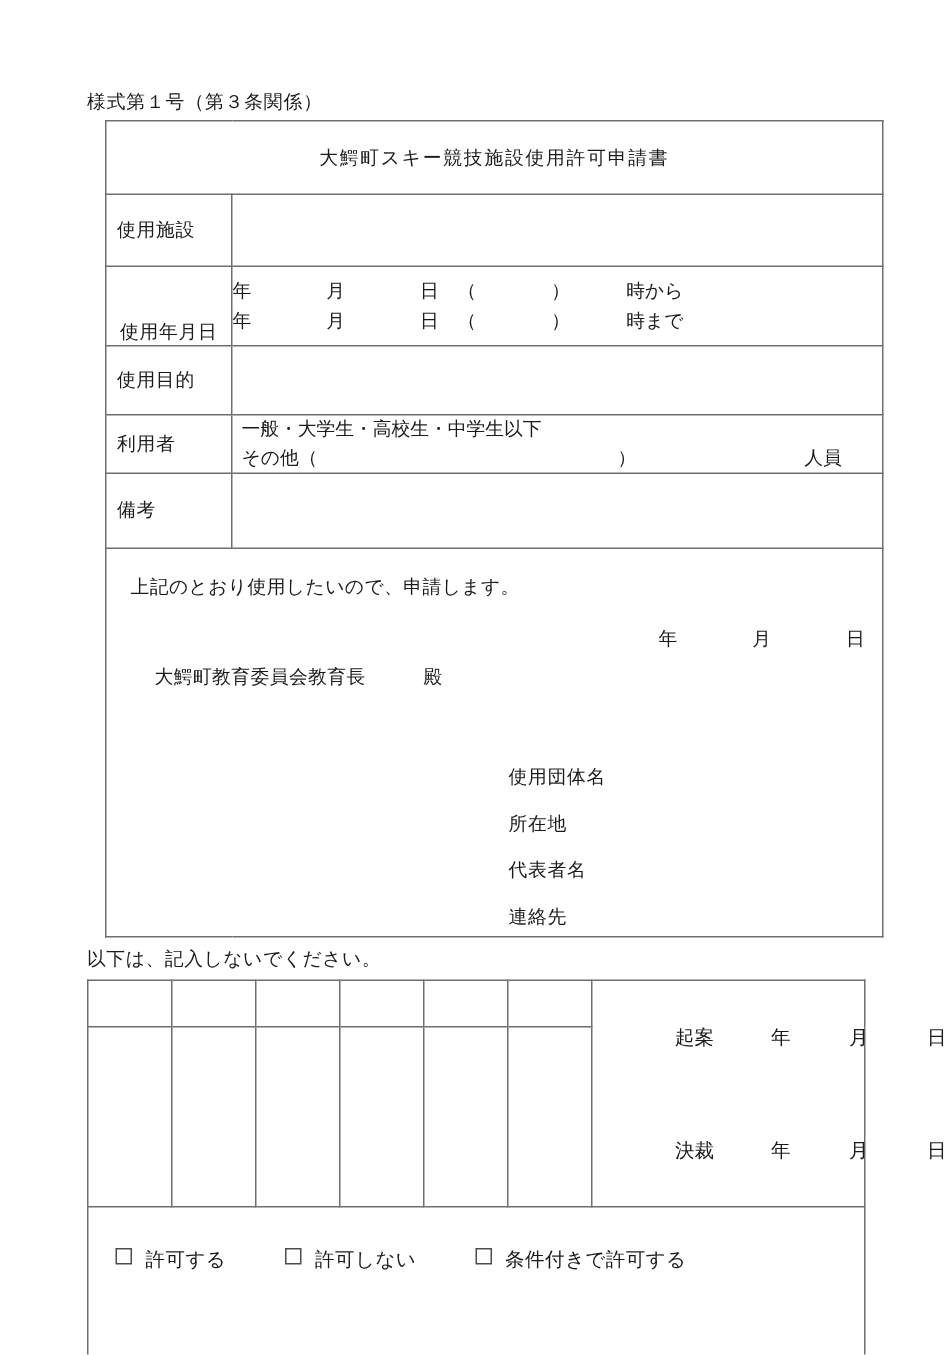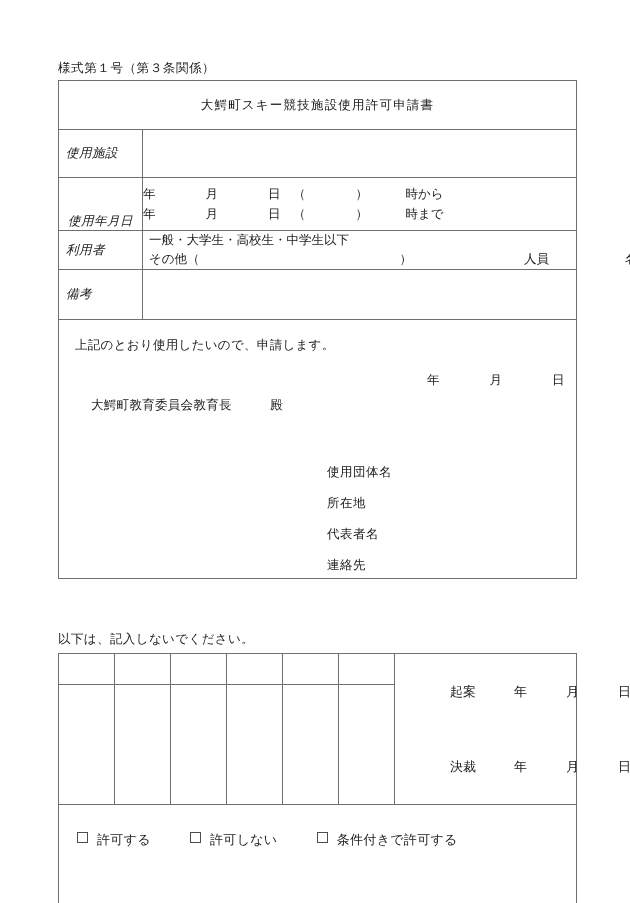--- a/index.html
+++ b/index.html
@@ -30,21 +30,21 @@
     left: 58px;
     top: 60px;
     font-size: 12.5px;
     letter-spacing: 0.6px;
     white-space: nowrap;
   }
 
   
   .main-table {
     position: absolute;
-    left: 58px;
+    left: 70px;
     top: 80px;
     width: 518px;
     border-collapse: collapse;
     table-layout: fixed;
     border-radius: 18px;
   }
   .main-table td {
     border: 1px solid #6f6f6f;
     padding: 0;
     vertical-align: middle;
@@ -58,21 +58,20 @@
     letter-spacing: 1.2px;
     vertical-align: middle !important;
   }
 
   .label-cell {
     width: 84px;
     text-align: right;
     padding: 0 7px !important;
     letter-spacing: 0.5px;
     white-space: nowrap;
-    font-style: italic;
   }
   .label-cell .lbl {
     display: flex;
     justify-content: space-between;
     font-size: 12.5px;
   }
   .label-cell .lbl.tight {
     justify-content: center;
     letter-spacing: 0.5px;
     margin-top: 35px;
@@ -240,20 +239,26 @@
       <tr class="r-nengappi">
         <td class="label-cell">
           <span class="lbl tight">使用年月日</span>
         </td>
         <td class="date-lines">
           <div class="dl">年　　　　月　　　　日　（　　　　）　　　時から</div>
           <div class="dl">年　　　　月　　　　日　（　　　　）　　　時まで</div>
         </td>
       </tr>
 
+      <tr class="r-mokuteki">
+        <td class="label-cell">
+          <span class="lbl">使用目的</span>
+        </td>
+        <td></td>
+      </tr>
 
       <tr class="r-riyousha">
         <td class="label-cell">
           <span class="lbl">利用者</span>
         </td>
         <td class="riyou-body">
           <div class="ln1">一般・大学生・高校生・中学生以下</div>
           <div class="ln2">
             <span class="sonota">その他（　　　　　　　　　　　　　　　　）</span>
             <span class="ninin">人員</span>

